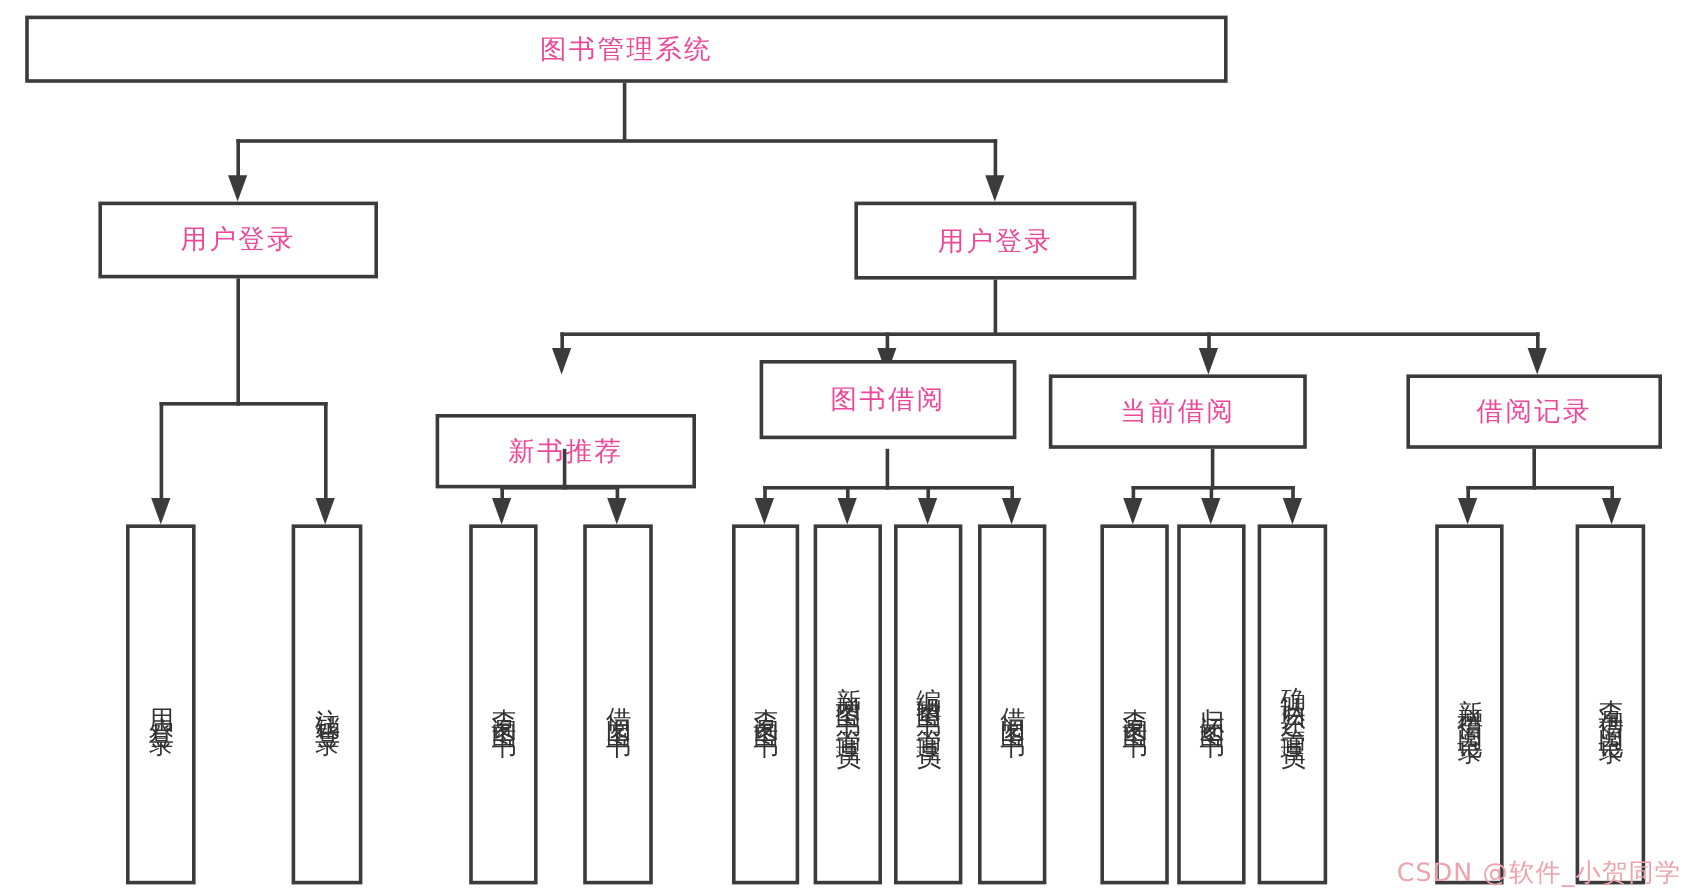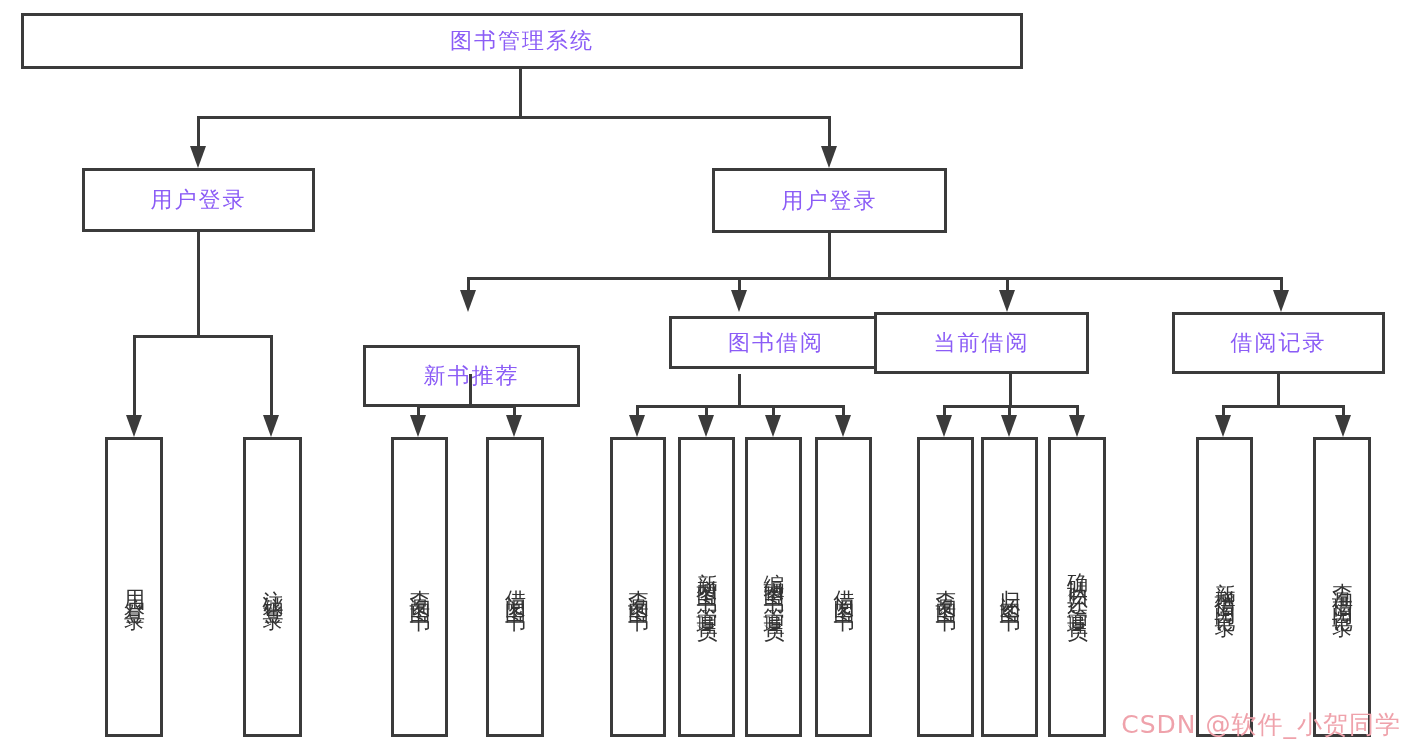--- a/index.html
+++ b/index.html
@@ -14,21 +14,21 @@
   .box{
     position:absolute;
     box-sizing:border-box;
     border:3px solid #3b3b3b;
     background:#ffffff;
     display:flex;
     align-items:center;
     justify-content:center;
     font-size:22px;
     letter-spacing:2px;
-    color:#8b5cf6;
+    color:#ec4899;
   }
   .vbox{
     position:absolute;
     box-sizing:border-box;
     border:3px solid #3b3b3b;
     background:#ffffff;
     display:flex;
     align-items:center;
     justify-content:center;
   }
@@ -54,21 +54,21 @@
     position:absolute;
     width:0;height:0;
     border-left:8px solid transparent;
     border-right:8px solid transparent;
     border-top:22px solid #3b3b3b;
   }
   .watermark{
     position:absolute;
     right:4px;
     bottom:6px;
-    font-size:25px;
+    font-size:21px;
     color:#efa2ab;
     letter-spacing:1px;
     background:transparent;
   }
 </style>
 </head>
 <body>
 
 <div id="stage">
 
@@ -104,21 +104,21 @@
   <div class="vline" style="left:738px;top:277px;height:16px;"></div>
   <div class="arr" style="left:731px;top:290px;"></div>
   <div class="vline" style="left:1006px;top:277px;height:16px;"></div>
   <div class="arr" style="left:999px;top:290px;"></div>
   <div class="vline" style="left:1280px;top:277px;height:16px;"></div>
   <div class="arr" style="left:1273px;top:290px;"></div>
 
   <div class="box" style="left:363px;top:312px;width:217px;height:62px;margin-top:33px;">
     <span>新书推荐</span>
   </div>
-  <div class="box" style="left:633px;top:316px;width:214px;height:53px;margin-left:36px;">
+  <div class="box" style="left:633px;top:300px;width:214px;height:66px;">
     <span>图书借阅</span>
   </div>
   <div class="box" style="left:874px;top:312px;width:215px;height:62px;">
     <span>当前借阅</span>
   </div>
   <div class="box" style="left:1172px;top:312px;width:213px;height:62px;justify-content:center;">
     <span>借阅记录</span>
   </div>
 
   <div class="vline" style="left:469px;top:374px;height:34px;"></div>

